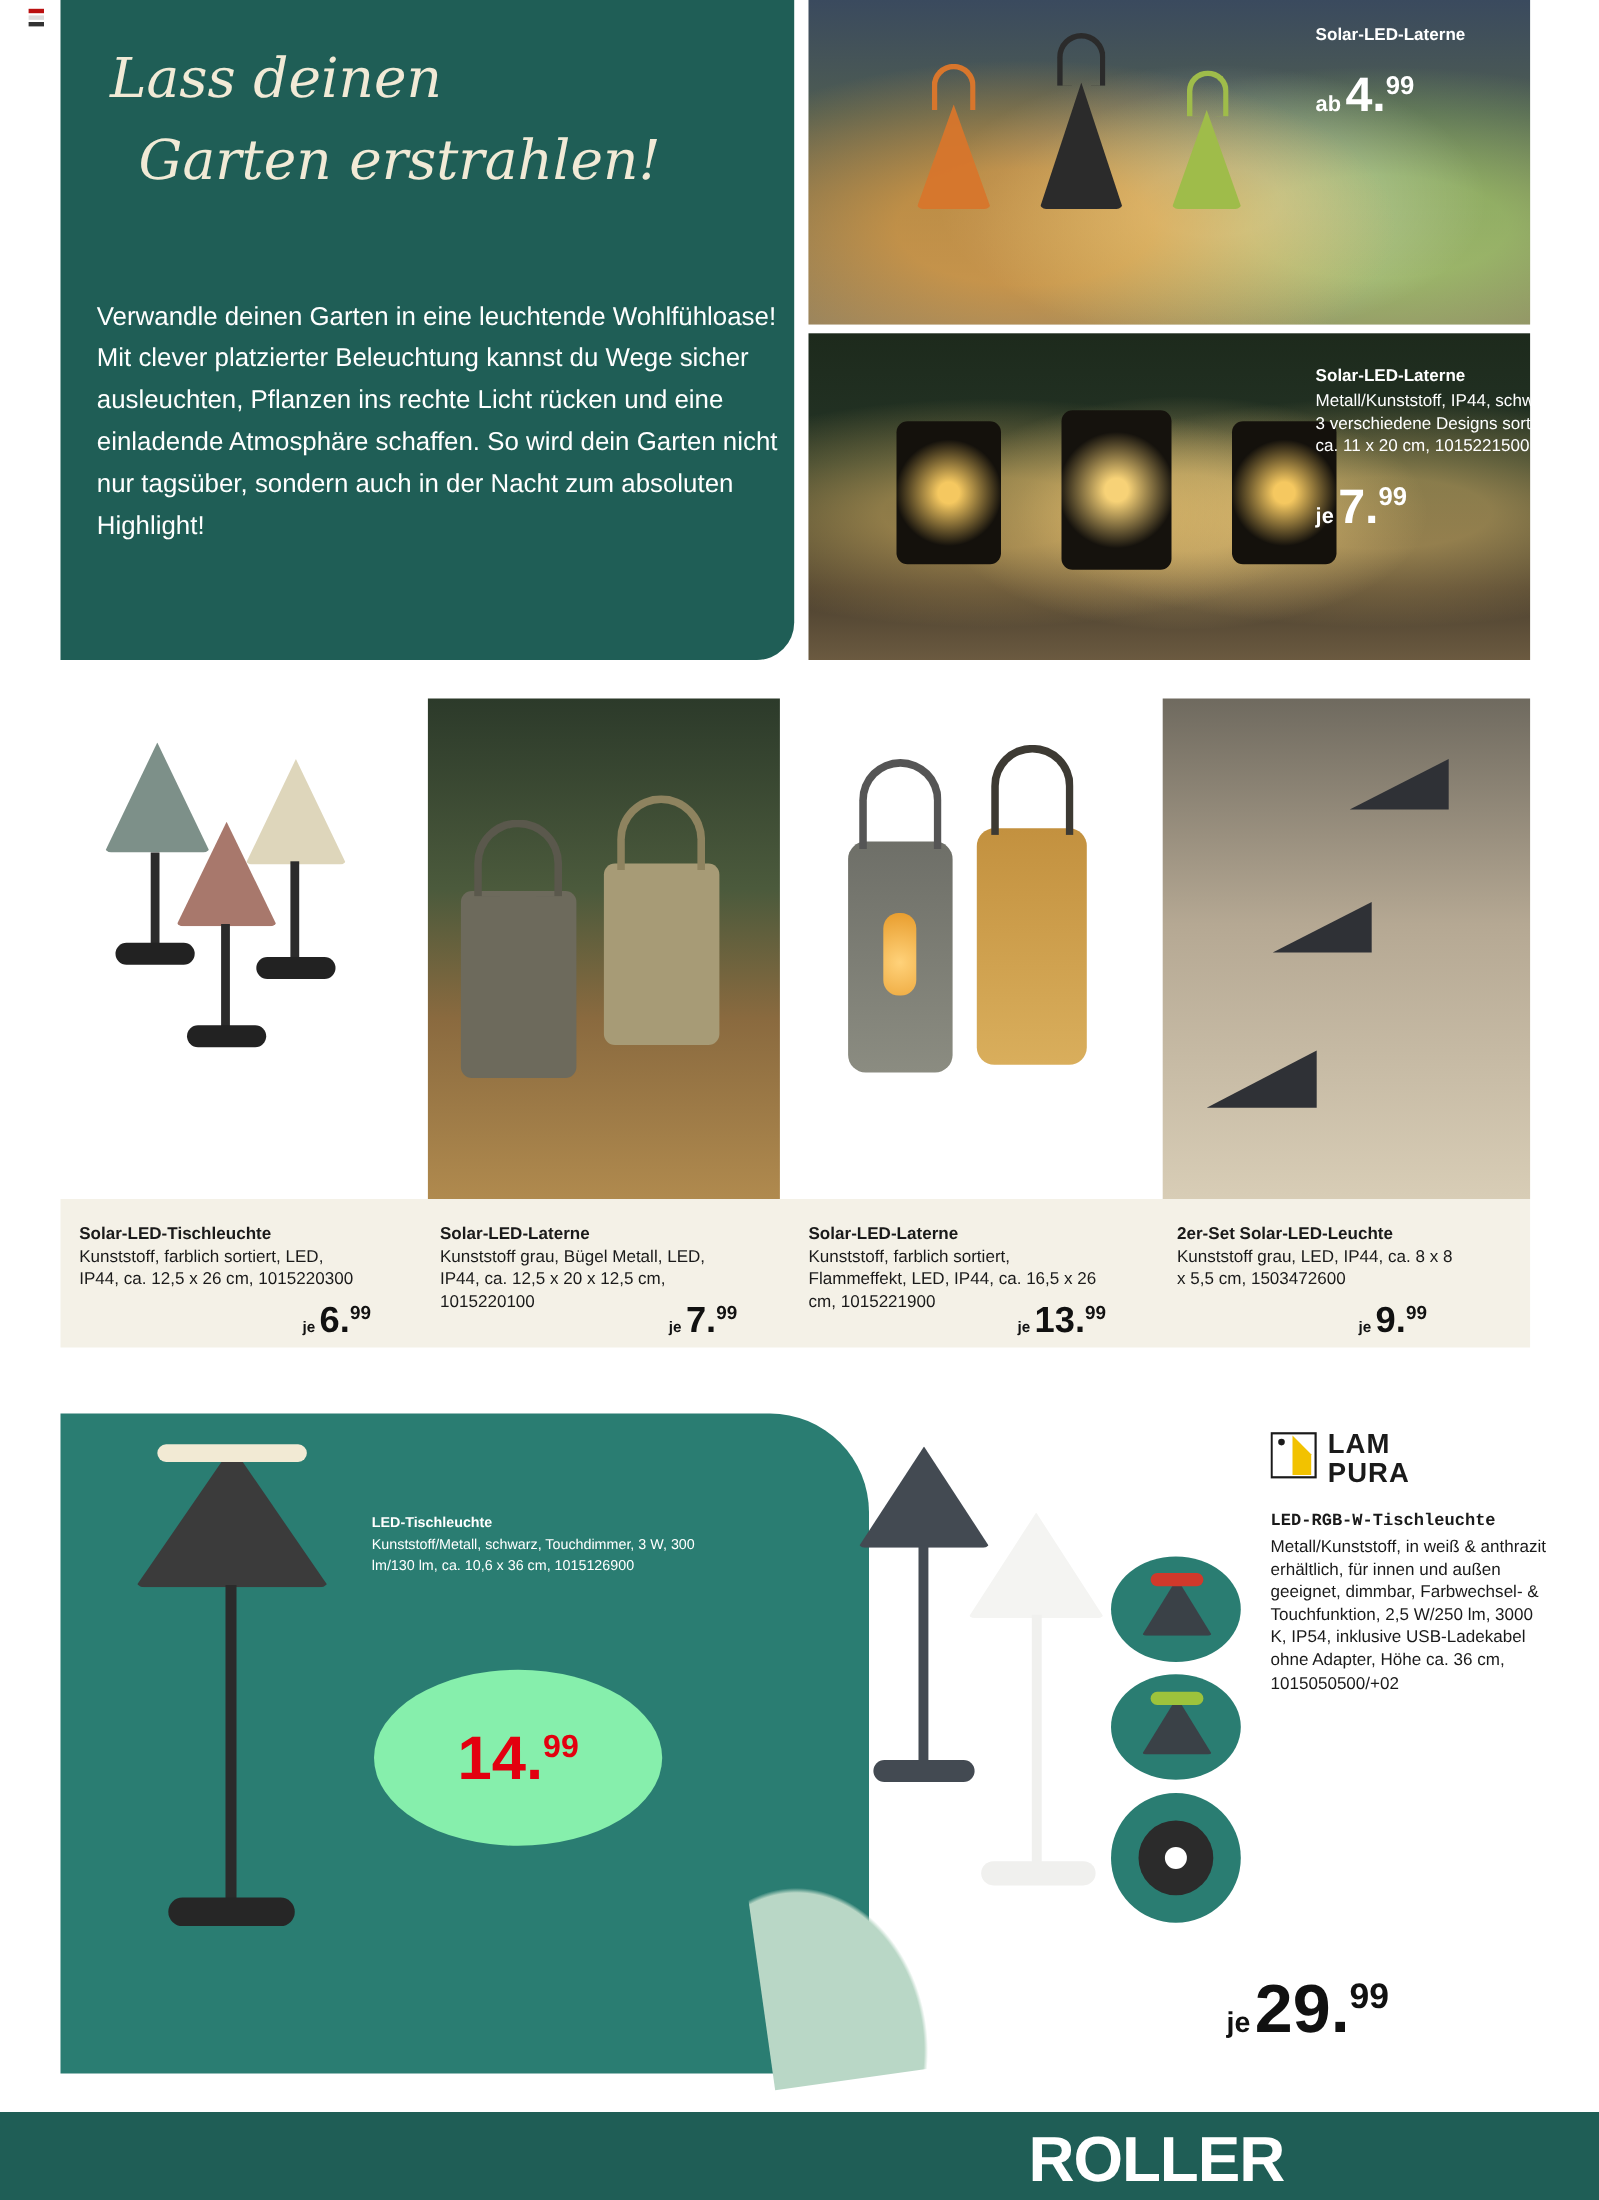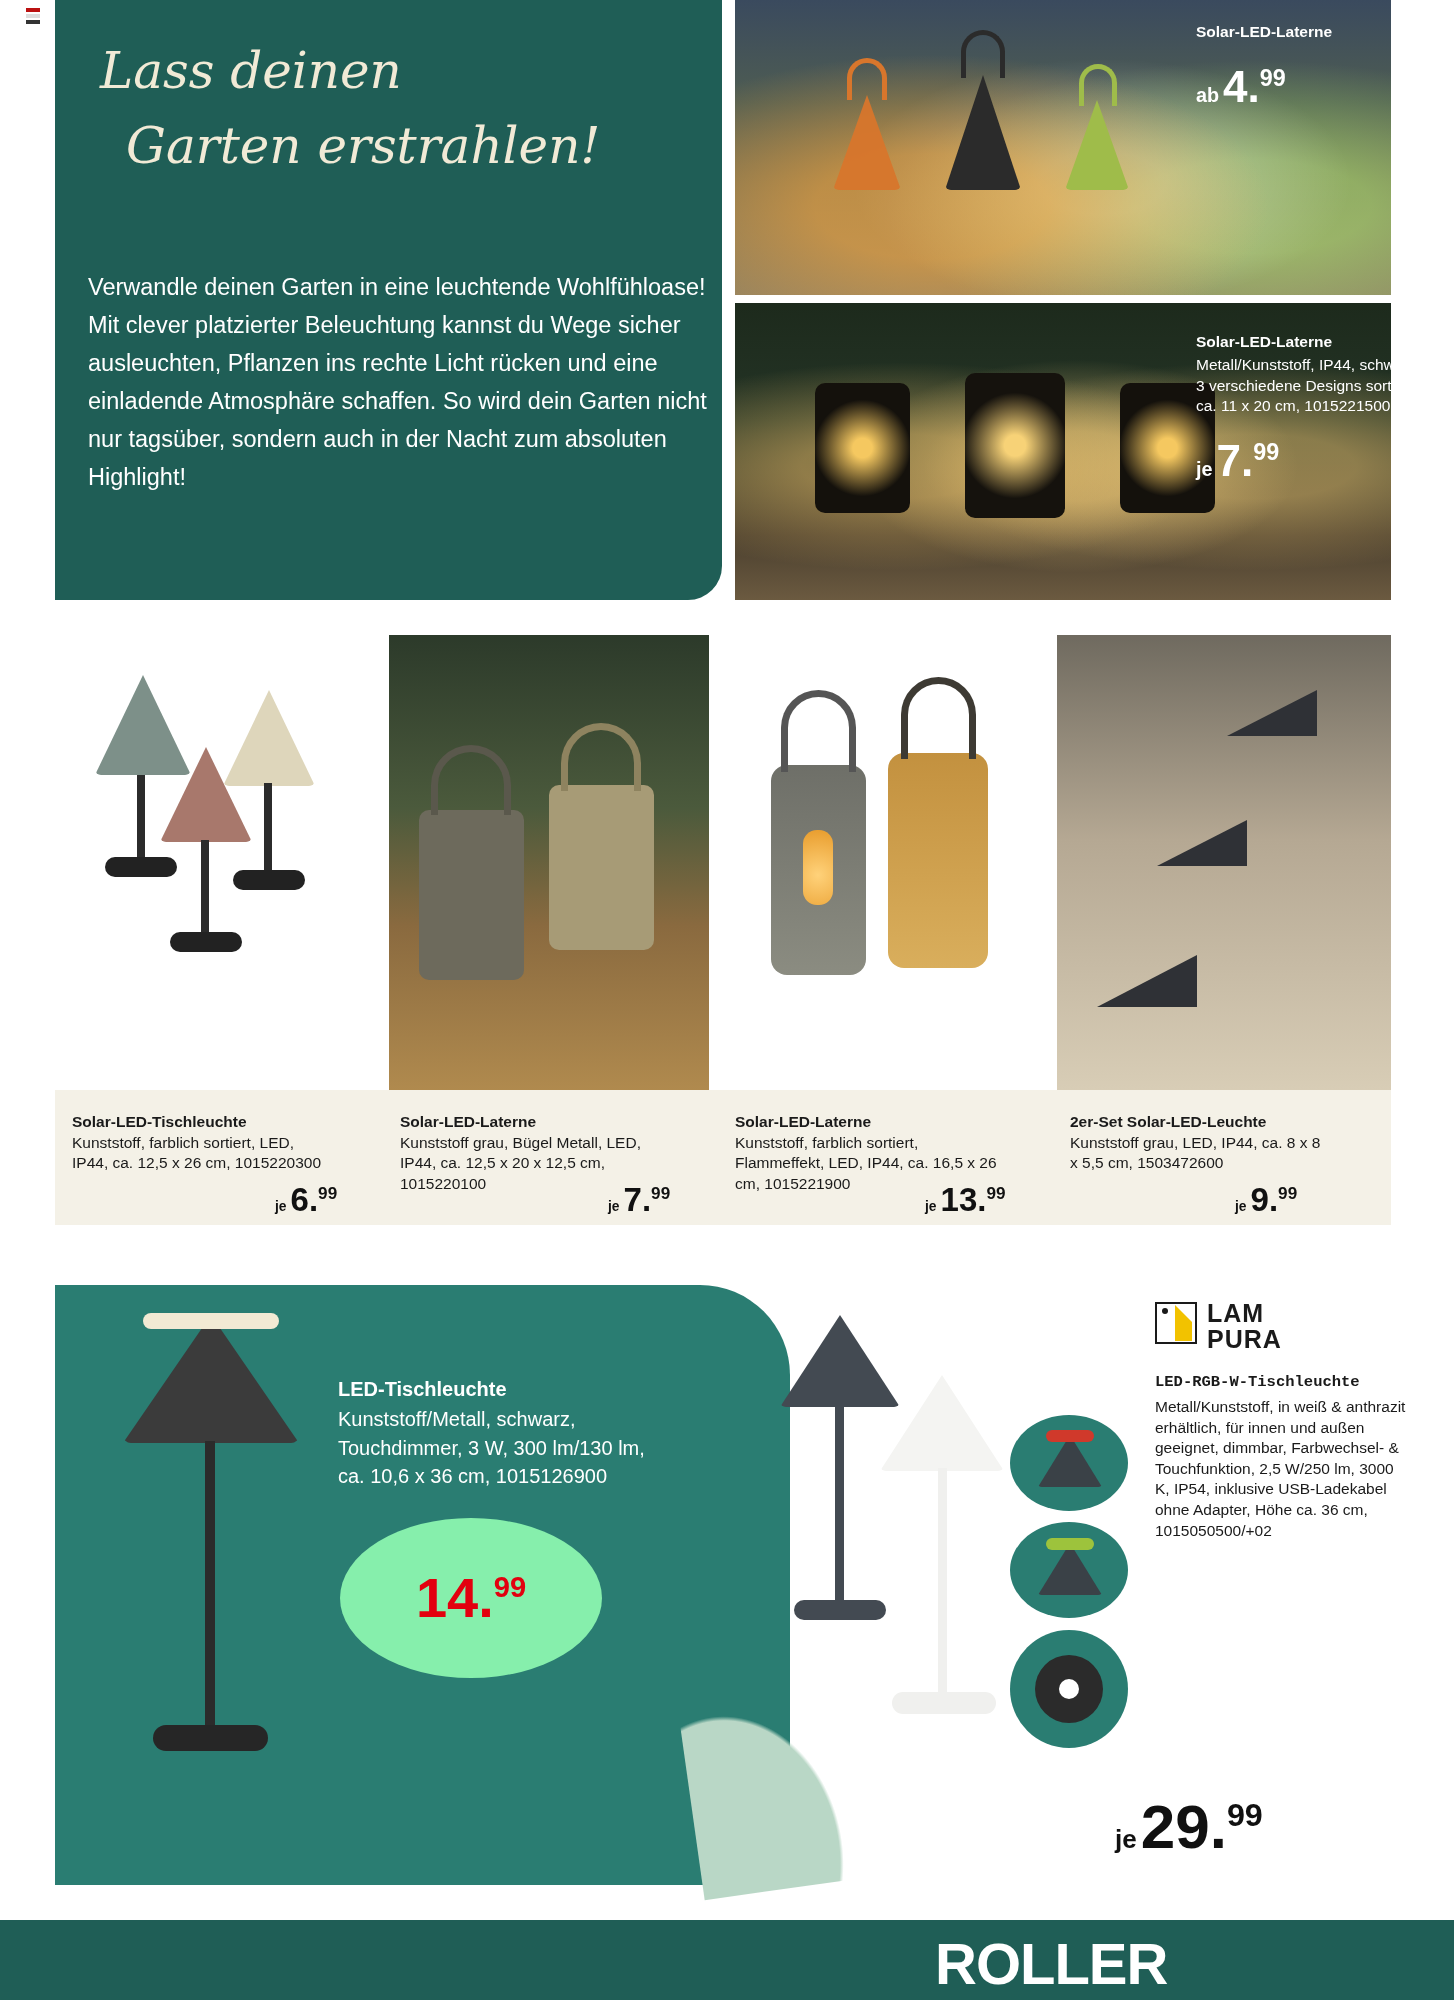--- a/index.html
+++ b/index.html
@@ -94,21 +94,21 @@
   
   #bot-green {
     left:55px; top:1285px; width:735px; height:600px;
     background:#2a7d72; border-top-right-radius: 90px; border-bottom-right-radius: 0px;
   }
   #bot-leaf {
     left: 690px; top: 1690px; width: 160px; height: 200px;
     background: radial-gradient(ellipse at 20% 80%, #b9d7c6 0 60%, rgba(255,255,255,0) 62%);
     transform: rotate(-8deg);
   }
-  #bot-txt { left: 338px; top: 1375px; width: 310px; color:#ffffff; font-size:20px; line-height:1.42; }
+  #bot-txt { left: 338px; top: 1375px; width: 310px; color:#ffffff; font-size:13px; line-height:1.42; }
   #bot-txt .h { font-weight:700; }
 
   #price-bubble {
     left: 340px; top: 1518px; width: 262px; height: 160px;
     background: #86efac; border-radius: 50%/50%;
     display:flex; align-items:center; justify-content:center;
   }
   #price-bubble .price { color:#e3000f; font-size: 56px; }
 
   

